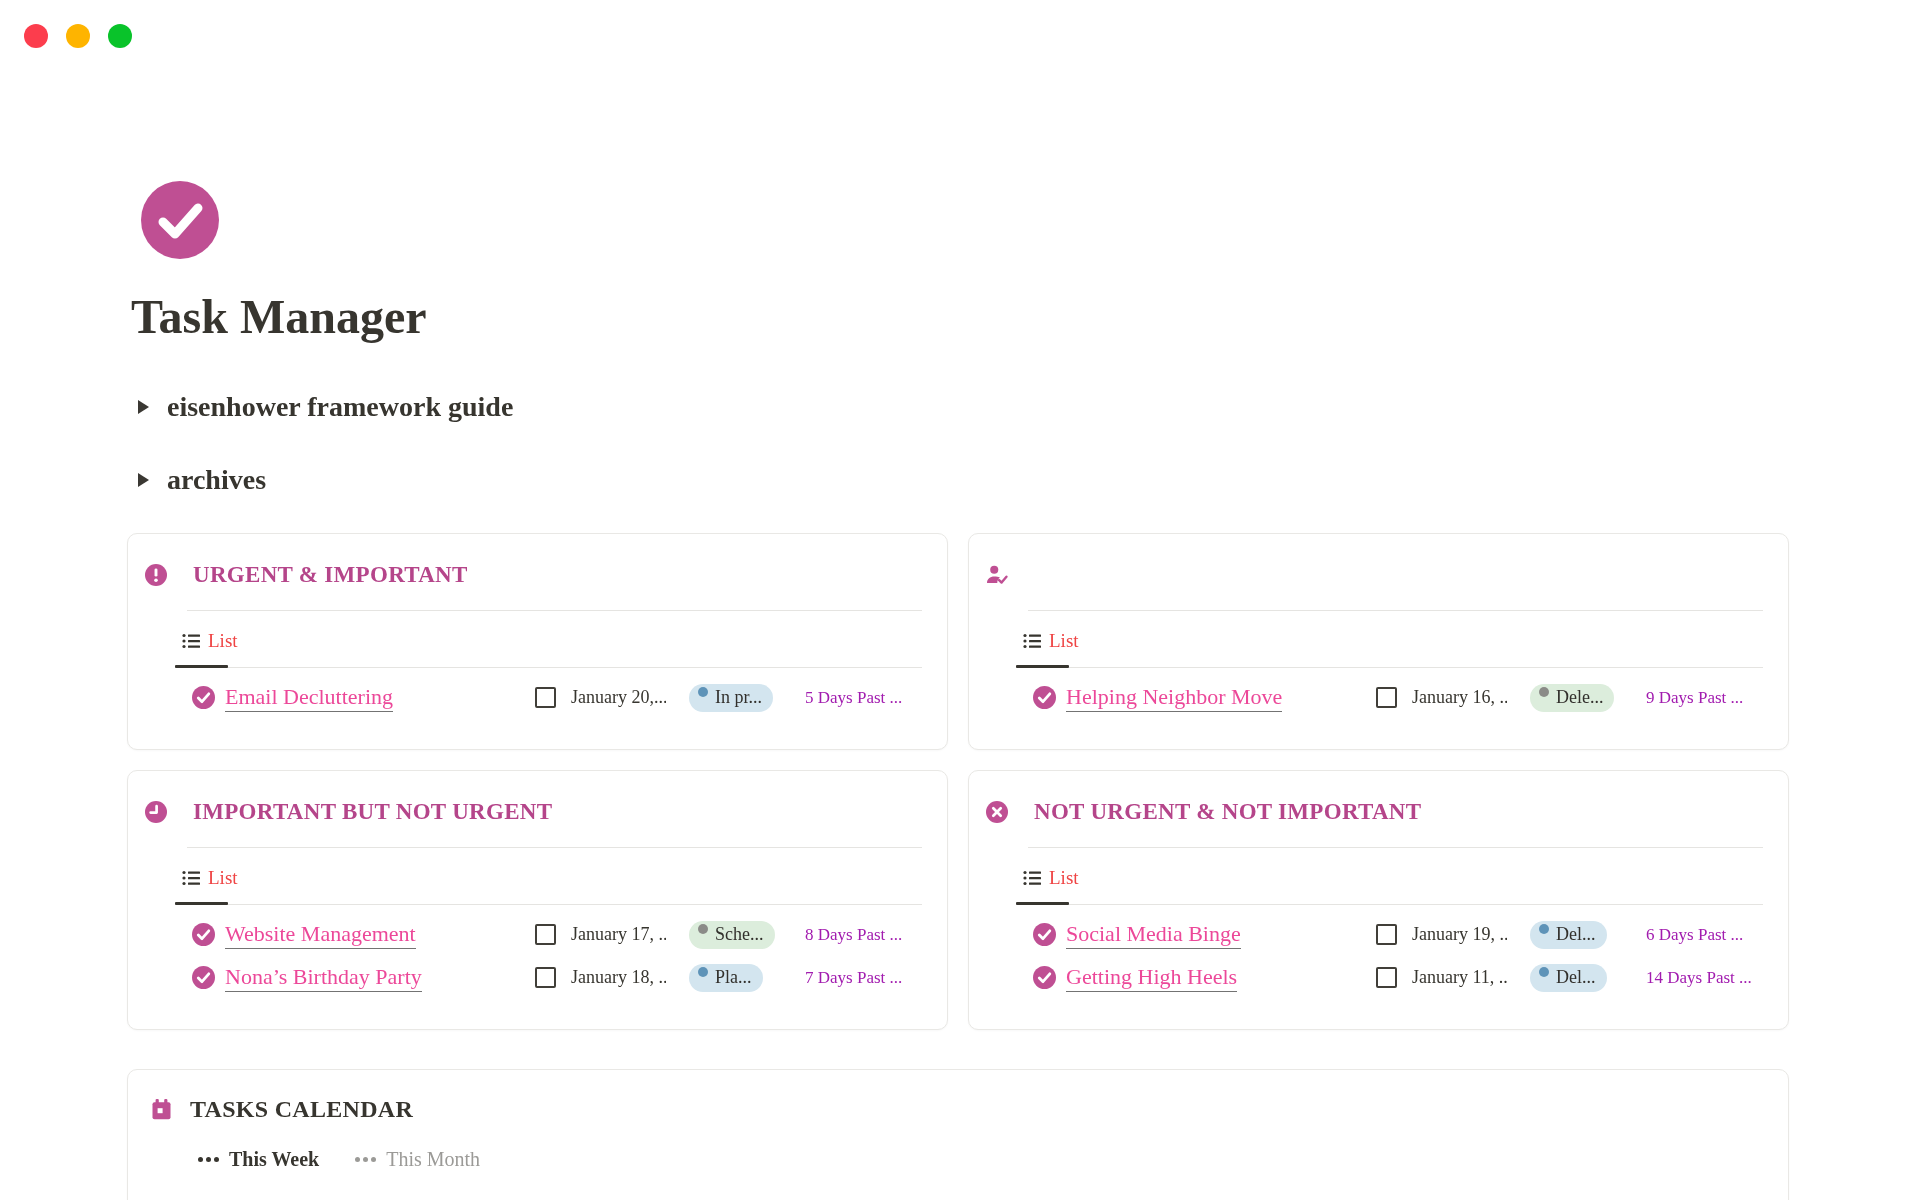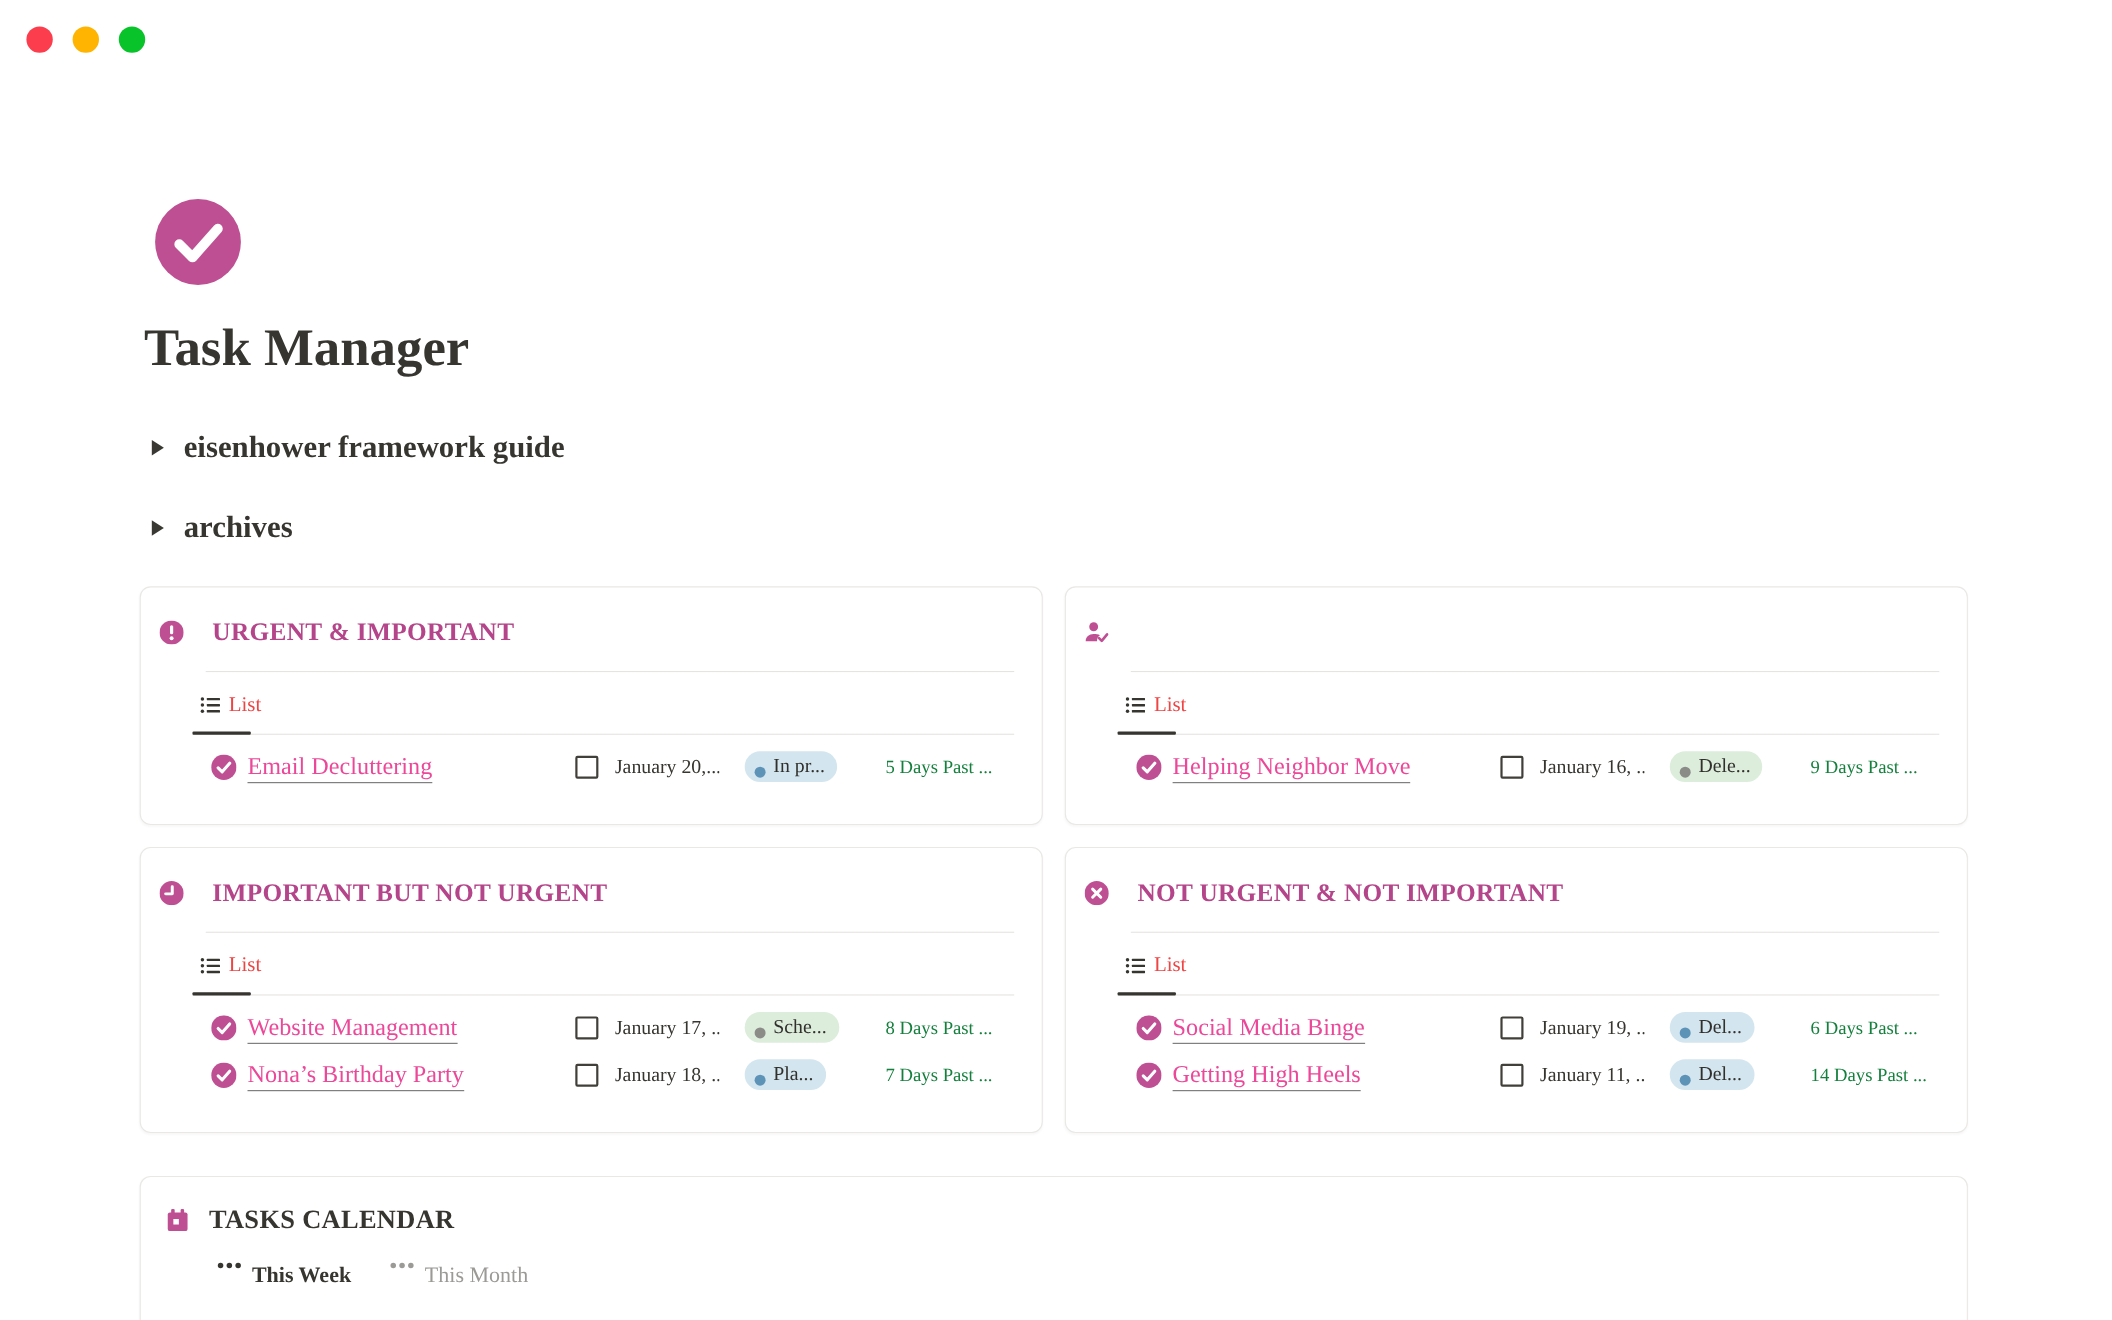--- a/index.html
+++ b/index.html
@@ -59,37 +59,37 @@
     border-bottom:1px solid #737373;padding-bottom:1px;cursor:pointer;white-space:nowrap;
   }
   .row-spacer{flex:1;}
   .row-checkbox{
     width:17px;height:17px;border:2.5px solid #413f39;border-radius:2px;
     margin-right:15px;flex:none;cursor:pointer;background:#fff;
   }
   .task-date{width:95px;flex:none;font-size:18px;color:#37352f;white-space:nowrap;overflow:hidden;cursor:pointer;margin-right:23px;}
   .badge-col{width:95px;flex:none;margin-right:21px;}
   .badge{
-    display:inline-flex;align-items:flex-end;gap:7px;border-radius:999px;
+    display:inline-flex;align-items:flex-start;gap:7px;border-radius:999px;
     padding:3px 11px 4px 9px;font-size:18px;color:#32302c;white-space:nowrap;cursor:pointer;
   }
   .badge .status-dot{width:10px;height:10px;border-radius:50%;flex:none;}
   .badge[data-color="blue"]{background:#d3e5ef;}
   .badge[data-color="blue"] .status-dot{background:#5e93b8;}
   .badge[data-color="green"]{background:#dceddc;}
   .badge[data-color="green"] .status-dot{background:#8b8b88;}
-  .task-days{width:130px;flex:none;font-size:17px;color:#15803d;white-space:nowrap;margin-left:12px;}
+  .task-days{width:130px;flex:none;font-size:17px;color:#a21caf;white-space:nowrap;}
 
   
   .calendar-card{margin-top:39px;height:200px;}
   .cal-header{display:flex;align-items:center;margin:26px 25px 0 22px;height:26px;}
   .cal-icon{width:23px;height:23px;flex:none;}
   .cal-title{margin:0 0 0 17px;font-size:24px;font-weight:700;color:#37352f;letter-spacing:0.3px;}
   .cal-tabs{display:flex;align-items:center;margin:26px 25px 0 70px;gap:36px;}
-  .cal-tab{display:flex;align-items:flex-start;gap:10px;font-size:20px;cursor:pointer;}
+  .cal-tab{display:flex;align-items:center;gap:10px;font-size:20px;cursor:pointer;}
   .cal-tab .dots{display:flex;gap:3px;}
   .cal-tab .dots i{width:5px;height:5px;border-radius:50%;display:block;}
   .cal-tab.active{color:#37352f;font-weight:700;}
   .cal-tab.active .dots i{background:#37352f;}
   .cal-tab.inactive{color:#9b9a97;font-weight:400;}
   .cal-tab.inactive .dots i{background:#9b9a97;}
 </style>
 </head>
 <body>
 

